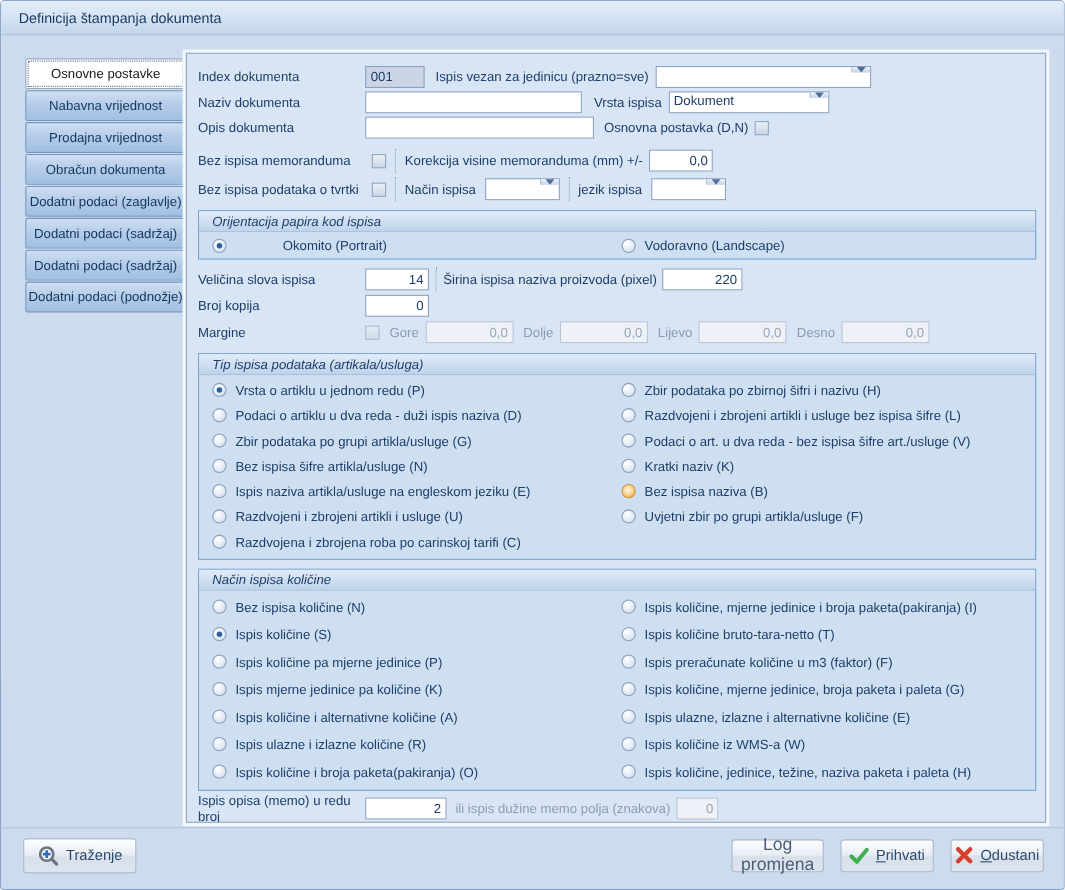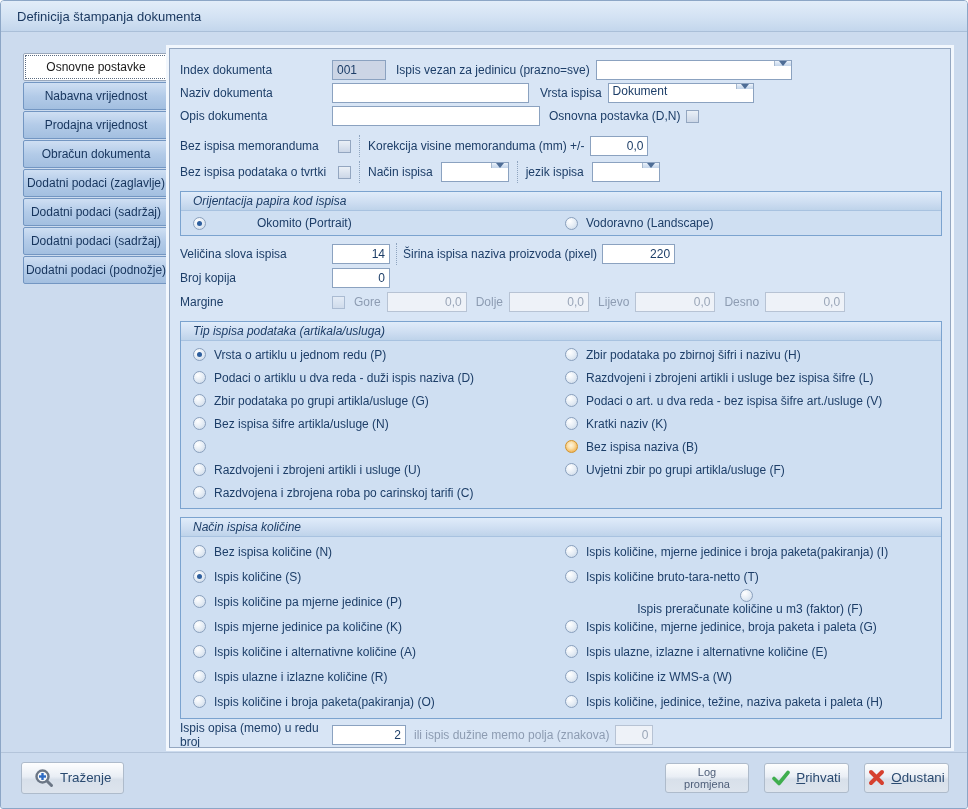--- a/index.html
+++ b/index.html
@@ -142,21 +142,21 @@
     display:inline-flex; align-items:center; justify-content:center;
     height:30px;
     border:1px solid #aebbcb;
     border-radius:3px;
     background: linear-gradient(180deg,#fdfefe 0%, #e9eef5 45%, #d8e0ea 55%, #dde4ed 100%);
     color:#2a4a70;
     cursor:pointer;
     gap:6px; padding:0 12px;
   }
   .btn u { text-decoration:underline; }
-  .btn-log { width:84px; font-size:11px; color:#4d5d78; }
+  .btn-log { width:84px; font-size:16px; color:#4d5d78; }
   .btn-small-gap { margin-left:15px; }
   .spacer { flex:1; }
   .icon { display:inline-flex; flex:none; }
 </style>
 </head>
 <body>
 
 <div class="window">
   <div class="titlebar">
     <span>Definicija štampanja dokumenta</span>
@@ -293,20 +293,21 @@
               <div class="radio-row">
                 <span class="radio"></span>
                 <span class="radio-label">Zbir podataka po grupi artikla/usluge (G)</span>
               </div>
               <div class="radio-row">
                 <span class="radio"></span>
                 <span class="radio-label">Bez ispisa šifre artikla/usluge (N)</span>
               </div>
               <div class="radio-row">
                 <span class="radio"></span>
+                <span class="radio-label">Ispis naziva artikla/usluge na engleskom jeziku (E)</span>
               </div>
               <div class="radio-row">
                 <span class="radio"></span>
                 <span class="radio-label">Razdvojeni i zbrojeni artikli i usluge (U)</span>
               </div>
               <div class="radio-row">
                 <span class="radio"></span>
                 <span class="radio-label">Razdvojena i zbrojena roba po carinskoj tarifi (C)</span>
               </div>
             </div>
@@ -374,21 +375,21 @@
             </div>
           <div class="col-right rows-tall">
               <div class="radio-row" style="height: 25px;">
                 <span class="radio"></span>
                 <span class="radio-label">Ispis količine, mjerne jedinice i broja paketa(pakiranja) (I)</span>
               </div>
               <div class="radio-row" style="height: 25px;">
                 <span class="radio"></span>
                 <span class="radio-label">Ispis količine bruto-tara-netto (T)</span>
               </div>
-              <div class="radio-row" style="height: 25px; flex-direction: column;">
+              <div class="radio-row" style="height: 25px;">
                 <span class="radio"></span>
                 <span class="radio-label">Ispis preračunate količine u m3 (faktor) (F)</span>
               </div>
               <div class="radio-row" style="height: 25px;">
                 <span class="radio"></span>
                 <span class="radio-label">Ispis količine, mjerne jedinice, broja paketa i paleta (G)</span>
               </div>
               <div class="radio-row" style="height: 25px;">
                 <span class="radio"></span>
                 <span class="radio-label">Ispis ulazne, izlazne i alternativne količine (E)</span>

